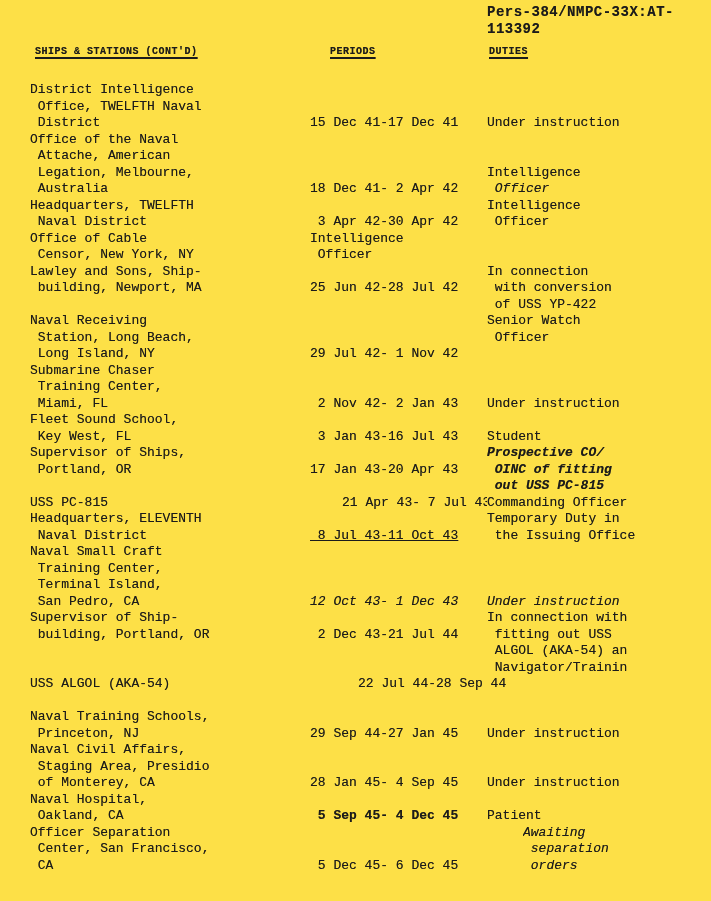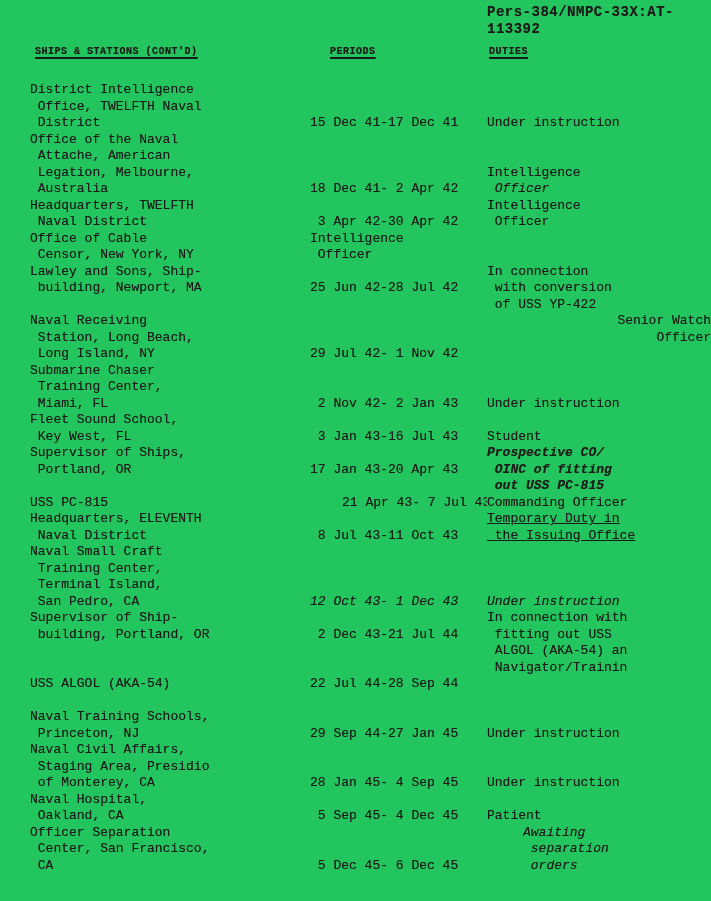--- a/index.html
+++ b/index.html
@@ -1,20 +1,20 @@
 <!DOCTYPE html>
 <html><head>
 <meta charset="utf-8">
 <style>
   html,body{margin:0;padding:0;background:#e8e8e8;}
   .page{
     position:relative;
     width:711px;height:901px;
     margin:0 auto;
-    background:#22c55e;
+    background:#fde047;
     color:#1b1b1b;
     font-family:"Liberation Mono","DejaVu Sans Mono",monospace;
     font-size:13px;
     overflow:hidden;
     text-shadow:0 0 .5px rgba(20,20,20,.55);
   }
   .doc-id{
     position:absolute;left:487px;top:4px;
     font-size:14px;font-weight:700;letter-spacing:.5px;line-height:17px;
   }
@@ -120,21 +120,21 @@
       </div>
       <div class="entry">
         <div class="cell">
           <div class="line">Naval Receiving</div>
           <div class="line"> Station, Long Beach,</div>
           <div class="line"> Long Island, NY</div>
         </div>
         <div class="cell" style="padding-top: 33px;">
           <div class="line">29 Jul 42- 1 Nov 42</div>
         </div>
-        <div class="cell" style="padding-top: 0px; text-align: right;">
+        <div class="cell" style="padding-top: 0px;">
           <div class="line">Senior Watch</div>
           <div class="line"> Officer</div>
         </div>
       </div>
       <div class="entry">
         <div class="cell">
           <div class="line">Submarine Chaser</div>
           <div class="line"> Training Center,</div>
           <div class="line"> Miami, FL</div>
         </div>
@@ -180,24 +180,24 @@
         </div>
         <div class="cell" style="padding-top: 0px;">
           <div class="line">Commanding Officer</div>
         </div>
       </div>
       <div class="entry">
         <div class="cell">
           <div class="line">Headquarters, ELEVENTH</div>
           <div class="line"> Naval District</div>
         </div>
-        <div class="cell" style="padding-top: 16.5px;">
+        <div class="cell" style="padding-top: 16.5px; text-decoration: underline;">
           <div class="line"> 8 Jul 43-11 Oct 43</div>
         </div>
-        <div class="cell" style="padding-top: 0px; text-decoration: underline;">
+        <div class="cell" style="padding-top: 0px;">
           <div class="line">Temporary Duty in</div>
           <div class="line"> the Issuing Office</div>
         </div>
       </div>
       <div class="entry">
         <div class="cell">
           <div class="line">Naval Small Craft</div>
           <div class="line"> Training Center,</div>
           <div class="line"> Terminal Island,</div>
           <div class="line"> San Pedro, CA</div>
@@ -217,21 +217,21 @@
         <div class="cell" style="padding-top: 16.5px;">
           <div class="line"> 2 Dec 43-21 Jul 44</div>
         </div>
         <div class="cell" style="padding-top: 0px;">
           <div class="line">In connection with</div>
           <div class="line"> fitting out USS</div>
           <div class="line"> ALGOL (AKA-54) an</div>
           <div class="line"> Navigator/Trainin</div>
         </div>
       </div>
-      <div class="entry" style="margin-bottom: 16.5px;">
+      <div class="entry" style="margin-bottom: 16.5px; gap: 48px;">
         <div class="cell">
           <div class="line">USS ALGOL (AKA-54)</div>
         </div>
         <div class="cell" style="padding-top: 0px;">
           <div class="line">22 Jul 44-28 Sep 44</div>
         </div>
       </div>
       <div class="entry">
         <div class="cell">
           <div class="line">Naval Training Schools,</div>
@@ -255,21 +255,21 @@
         </div>
         <div class="cell" style="padding-top: 33px;">
           <div class="line">Under instruction</div>
         </div>
       </div>
       <div class="entry">
         <div class="cell">
           <div class="line">Naval Hospital,</div>
           <div class="line"> Oakland, CA</div>
         </div>
-        <div class="cell" style="padding-top: 16.5px;">
+        <div class="cell" style="padding-top: 16.5px; font-weight: bold;">
           <div class="line"> 5 Sep 45- 4 Dec 45</div>
         </div>
         <div class="cell" style="padding-top: 16.5px;">
           <div class="line">Patient</div>
         </div>
       </div>
       <div class="entry">
         <div class="cell">
           <div class="line">Officer Separation</div>
           <div class="line"> Center, San Francisco,</div>

